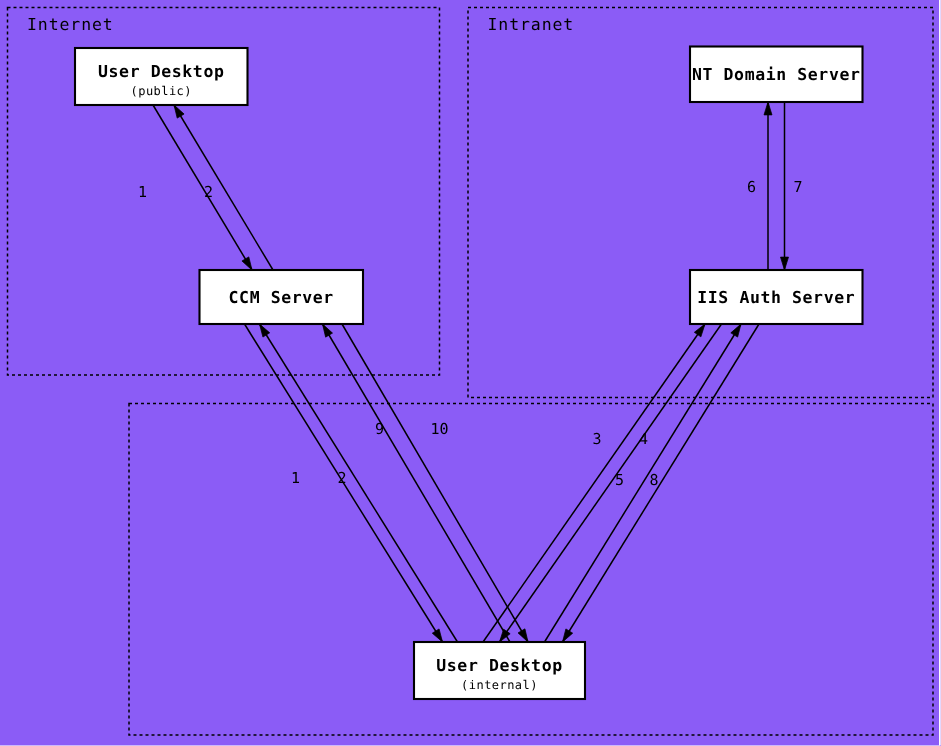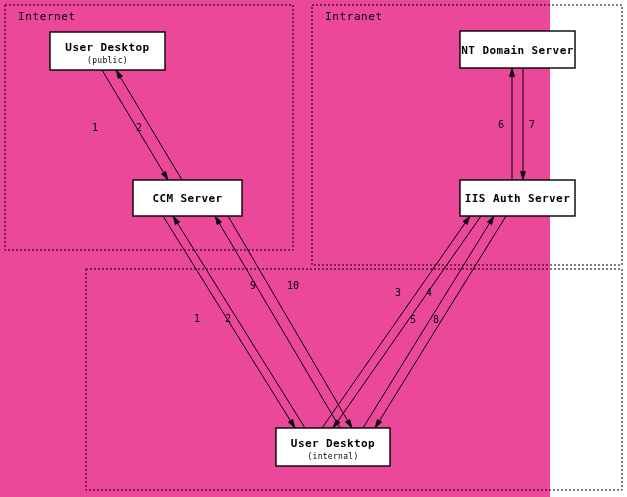--- a/index.html
+++ b/index.html
@@ -8,24 +8,23 @@
     background: #ffffff;
   }
   body {
     width: 627px;
     height: 497px;
     font-family: "DejaVu Sans Mono", "Liberation Mono", monospace;
     overflow: hidden;
   }
   #diagram-root {
     position: relative;
-    width: 515px;
+    width: 626px;
     height: 497px;
-    background: #ec4899;
-    padding-left: 35px;
+    background: #8b5cf6;
   }
   svg#diagram-svg {
     position: absolute;
     top: 0;
     left: 0;
     width: 627px;
     height: 497px;
   }
   .zone-label {
     font-family: "DejaVu Sans Mono", "Liberation Mono", monospace;

